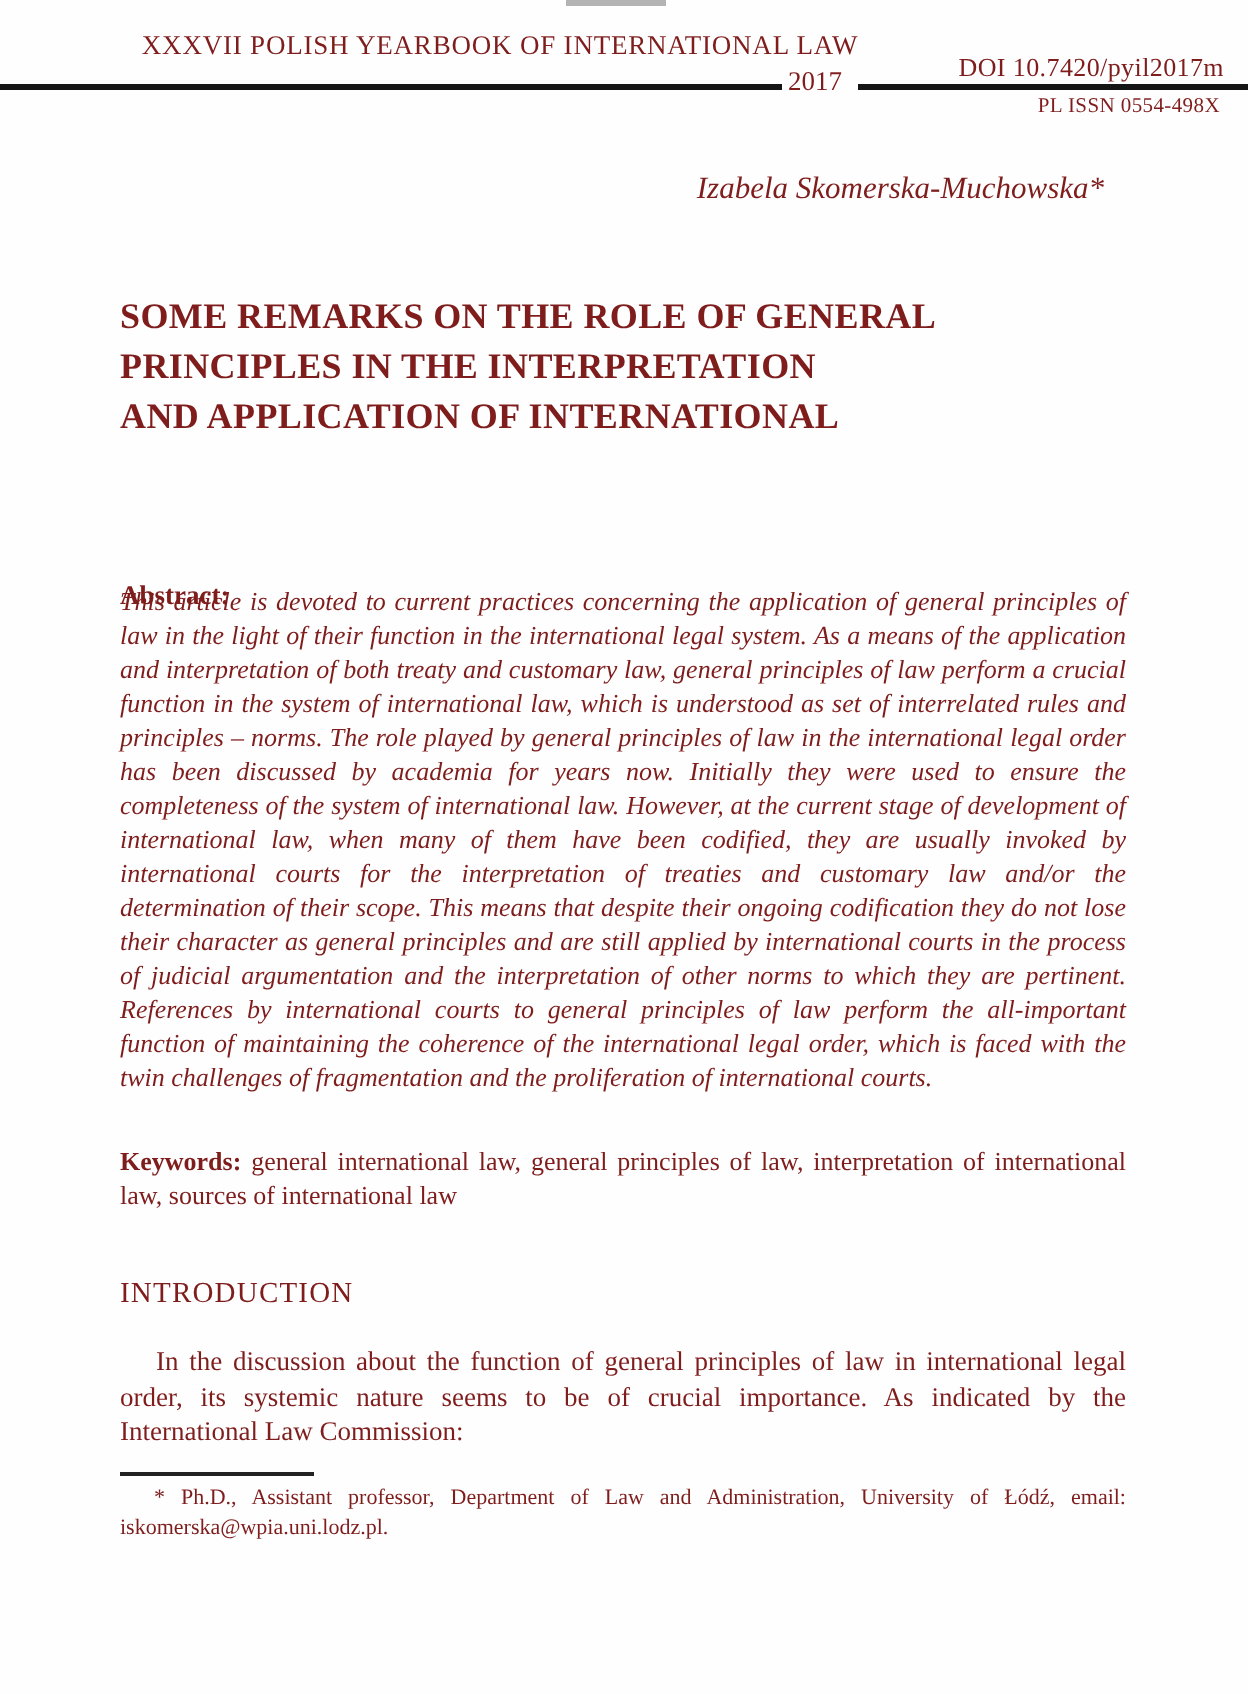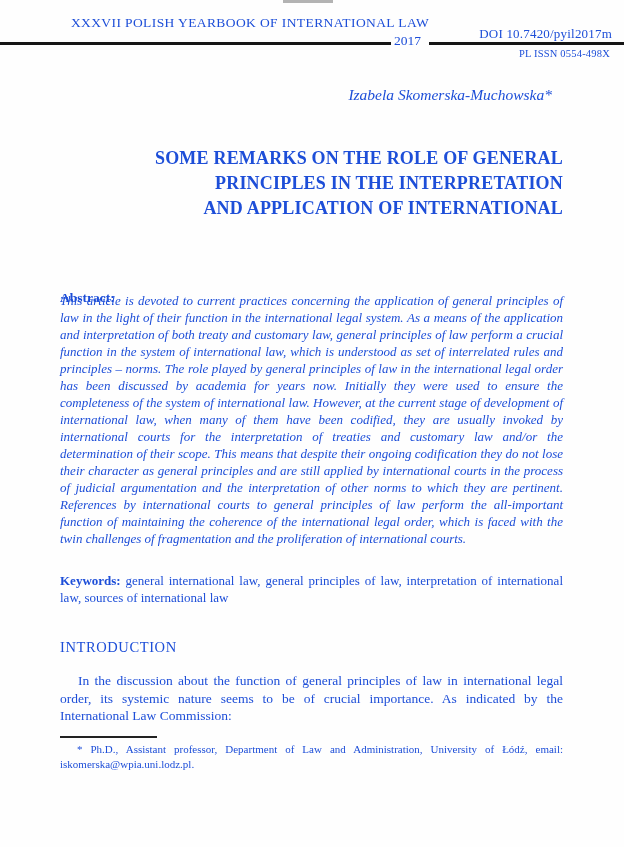--- a/index.html
+++ b/index.html
@@ -6,21 +6,21 @@
     margin: 0;
     padding: 0;
     background: #ffffff;
   }
   .page {
     position: relative;
     width: 624px;
     height: 847px;
     background: #fefefe;
     font-family: "Liberation Serif", serif;
-    color: #1d4ed8;
+    color: #7f1d1d;
     overflow: hidden;
   }
   .scan-artifact-top {
     position: absolute;
     left: 283px; top: 0;
     width: 50px; height: 3px;
     background: #b3b3b3;
   }
   .journal-title {
     position: absolute;
@@ -65,21 +65,21 @@
     left: 60px; top: 86px;
     width: 492px;
     text-align: right;
     font-style: italic;
     font-size: 15.5px;
   }
   .article-title {
     position: absolute;
     left: 60px; top: 146px;
     width: 503px;
-    text-align: right;
+    text-align: left;
     font-weight: bold;
     font-size: 18px;
     line-height: 25px;
     letter-spacing: 0.2px;
   }
   .abstract-label {
     position: absolute;
     left: 60px; top: 274px;
     font-weight: bold;
     font-size: 13.5px;

